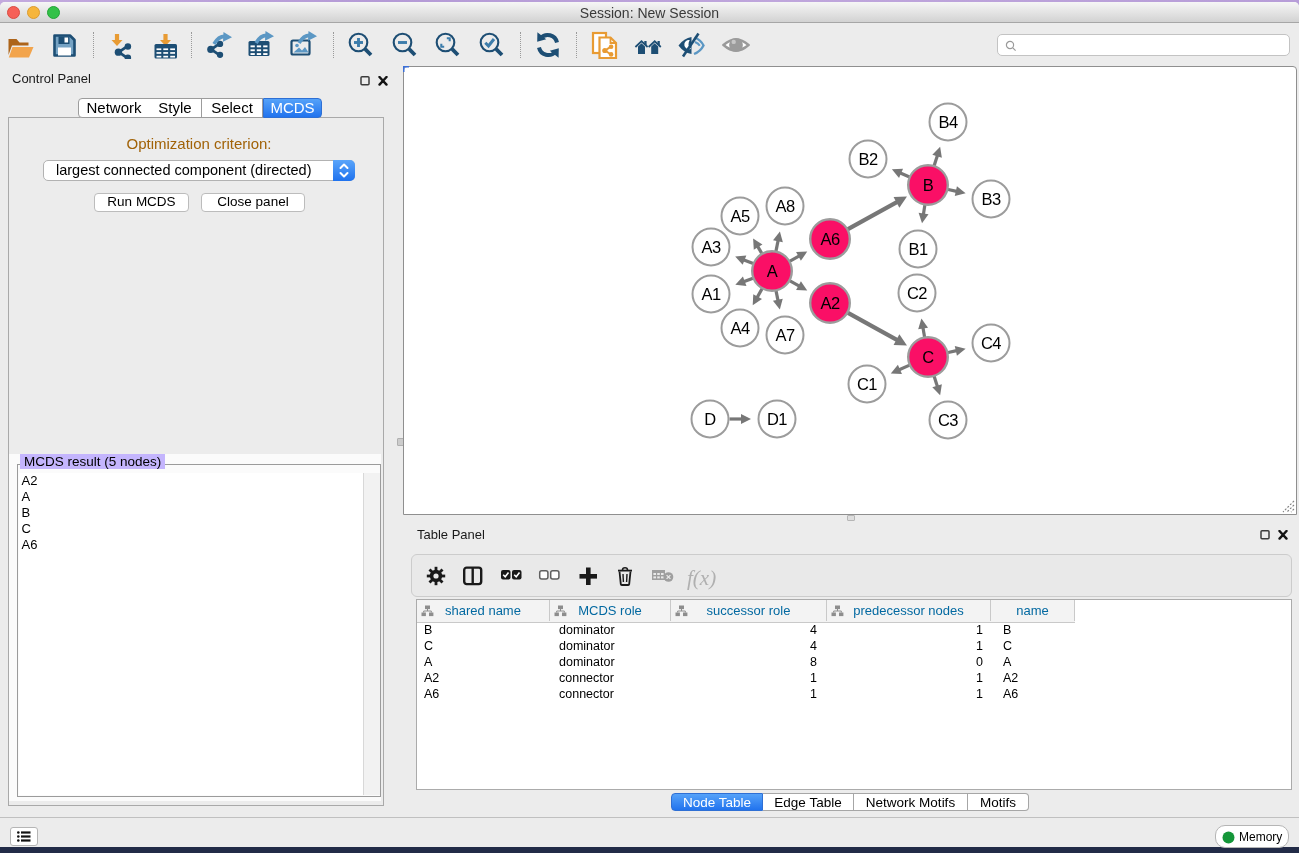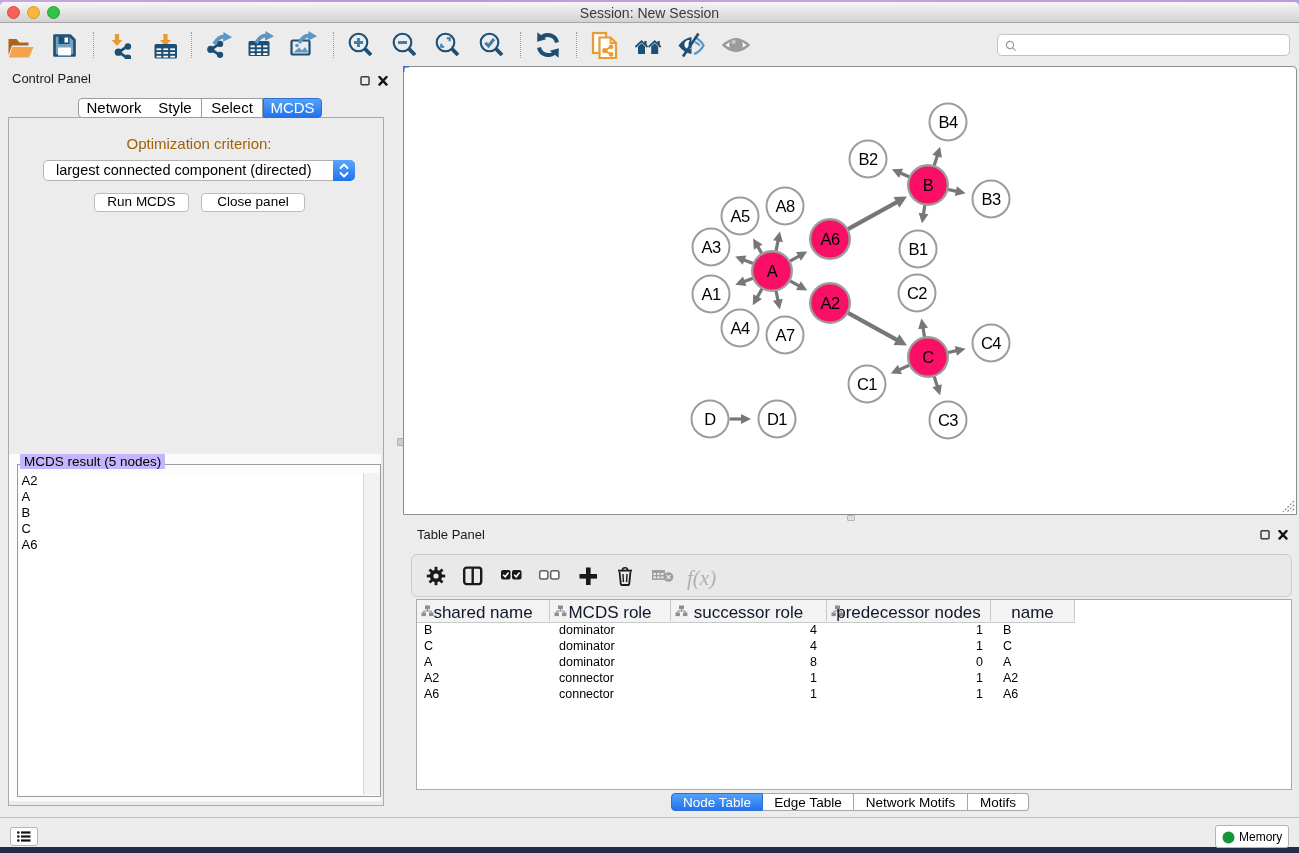--- a/index.html
+++ b/index.html
@@ -47,33 +47,33 @@
   #net-titlebar{left:0;top:0;width:892px;height:20px;border-radius:4px 4px 0 0;
      background:linear-gradient(#f7f7f7,#d8d8d8);border-bottom:1px solid #b3b3b3;}
   .tl2{width:11px;height:11px;border-radius:50%;top:5px;}
   #net-title{width:100%;top:1px;text-align:center;font-size:14px;color:#3a3a3a;}
   
   #tp-title{left:417px;top:525px;font-size:13px;color:#1a1a1a;}
   #tp-toolbar{left:411px;top:552px;width:881px;height:43px;background:#e9e9e9;
      border:1px solid #cccccc;border-radius:6px;box-sizing:border-box;}
   #tbl{left:416px;top:597px;width:876px;height:191px;background:#fff;border:1px solid #ababab;box-sizing:border-box;}
   #tbl-header{left:0;top:0;width:658px;height:22px;background:#f3f3f3;border-bottom:1px solid #c9c9c9;}
-  .hcell{top:0;height:21px;border-right:1px solid #c9c9c9;font-size:17px;color:#0f172a;}
+  .hcell{top:0;height:21px;border-right:1px solid #c9c9c9;font-size:13px;color:#0369a1;}
   .hlabel{width:100%;text-align:center;top:3px;}
   .row{left:0;width:874px;height:16px;font-size:12.5px;color:#000;}
   .c1{left:7px;} .c2{left:142px;} .c3r{width:186px;left:214px;text-align:right;}
   .c4r{width:156px;left:410px;text-align:right;} .c5{left:586px;}
   
   .btab{top:791px;height:18px;background:#fff;border:1px solid #a6a6a6;
      font-size:13.5px;text-align:center;line-height:17px;color:#000;box-sizing:border-box;}
   #btab1{background:linear-gradient(#55a2f9,#2173ee);color:#fff;border-color:#2e6fd4;border-radius:4px 0 0 4px;}
   
   #statusbar{left:0;top:815px;width:1299px;height:29px;background:#ececec;border-top:1px solid #c0c0c0;}
   #hamburger{left:10px;top:9px;width:26px;height:17px;background:#fff;border:1px solid #b5b5b5;border-radius:3px;}
-  #memory{left:1215px;top:7px;width:72px;height:21px;background:#fff;border:1px solid #b5b5b5;border-radius:3px;
+  #memory{left:1215px;top:7px;width:72px;height:21px;background:#fff;border:1px solid #b5b5b5;border-radius:10px;
      font-size:12px;color:#000;}
 </style>
 </head>
 <body>
 <div id="desktop-top" class="abs"></div>
 <div id="app" class="abs">
 
   <div id="titlebar" class="abs">
     <div class="tl abs" style="left:7px;background:#f66057;border:0.5px solid #d94c42;"></div>
     <div class="tl abs" style="left:27px;background:#f6b53b;border:0.5px solid #dd9b2e;"></div>

